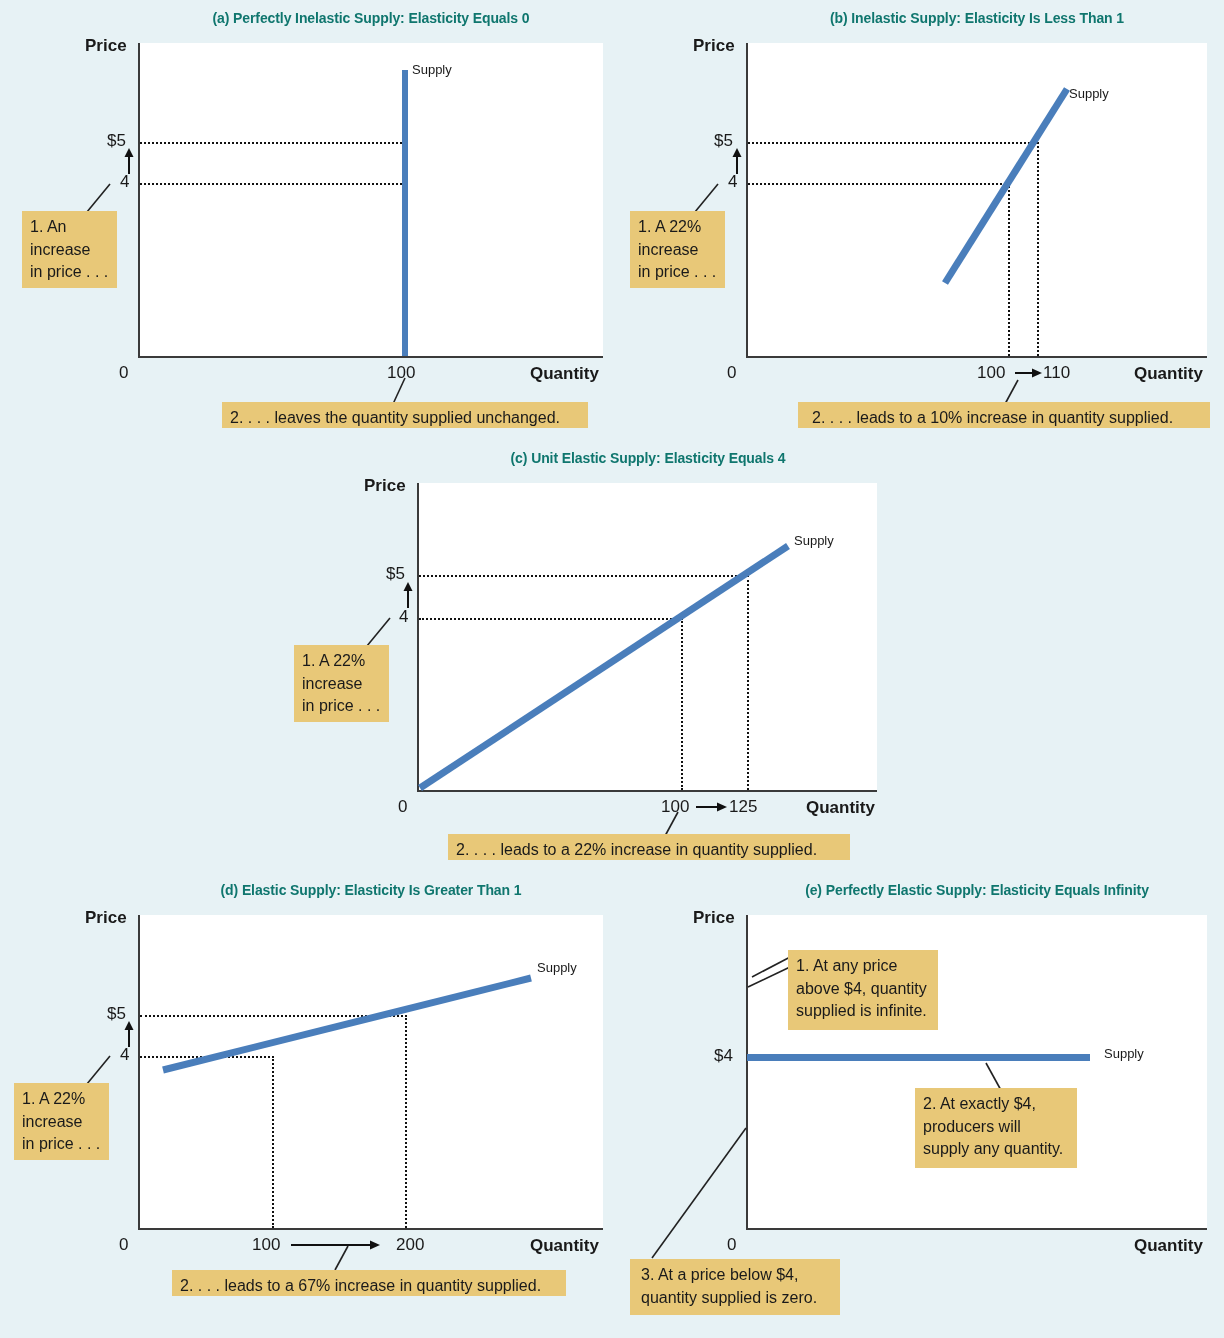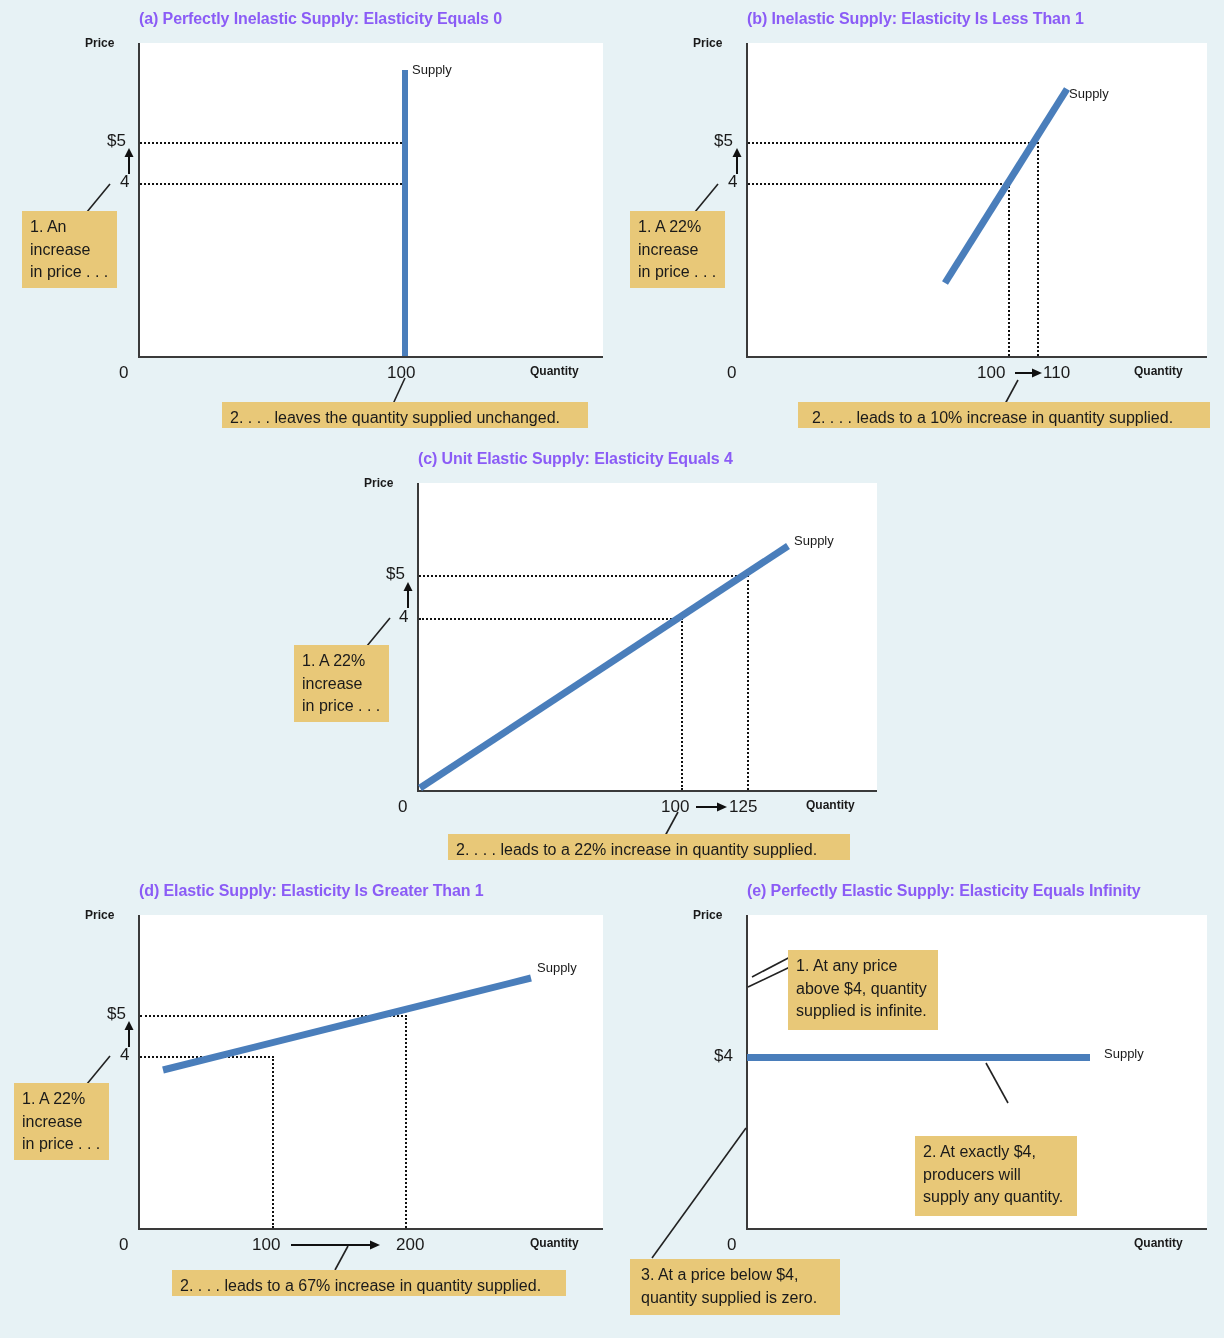--- a/index.html
+++ b/index.html
@@ -8,36 +8,36 @@
     background:#e7f2f5;
     font-family:"Liberation Sans", sans-serif;
     color:#1a1a1a;
     overflow:hidden;
     position:relative;
   }
   .panel{position:absolute;}
   .panel-title{
     position:absolute;
     font-weight:bold;
-    font-size:16px;
-    color:#8b5cf6;
+    font-size:14px;
+    color:#0f766e;
     white-space:nowrap;
-    text-align:left;
+    text-align:center;
     letter-spacing:-0.1px;
   }
   .plot{
     position:absolute;
     background:#ffffff;
   }
   .axis-y{position:absolute;background:#3a3a3a;width:2px;}
   .axis-x{position:absolute;background:#3a3a3a;height:2px;}
   .axis-label{
     position:absolute;
     font-weight:bold;
-    font-size:12px;
+    font-size:17px;
     white-space:nowrap;
   }
   .tick{
     position:absolute;
     font-size:17px;
     white-space:nowrap;
     color:#1a1a1a;
   }
   .tick.zero{font-size:17px;}
   .supply-line{position:absolute;background:#4a7ebb;}
@@ -307,21 +307,21 @@
   <svg class="leader" style="left:748px;top:965px;" width="46" height="26">
     <line x1="0" y1="22" x2="42" y2="2" stroke="#222" stroke-width="1.6"></line>
   </svg>
   <div class="callout" style="left:788px;top:950px;width:150px;height:80px;">1. At any price
 above $4, quantity
 supplied is infinite.</div>
 
   <svg class="leader" style="left:986px;top:1063px;" width="26" height="42">
     <line x1="0" y1="0" x2="22" y2="40" stroke="#222" stroke-width="1.6"></line>
   </svg>
-  <div class="callout" style="left:915px;top:1088px;width:162px;height:80px;margin-top:48px;">2. At exactly $4,
+  <div class="callout" style="left:915px;top:1088px;width:162px;height:80px;">2. At exactly $4,
 producers will
 supply any quantity.</div>
 
   <svg class="leader" style="left:650px;top:1128px;" width="100" height="132">
     <line x1="96" y1="0" x2="2" y2="130" stroke="#222" stroke-width="1.6"></line>
   </svg>
   <div class="callout" style="left:630px;top:1259px;width:210px;height:56px;padding-left:11px;">3. At a price below $4,
 quantity supplied is zero.</div>
 </div>
 

